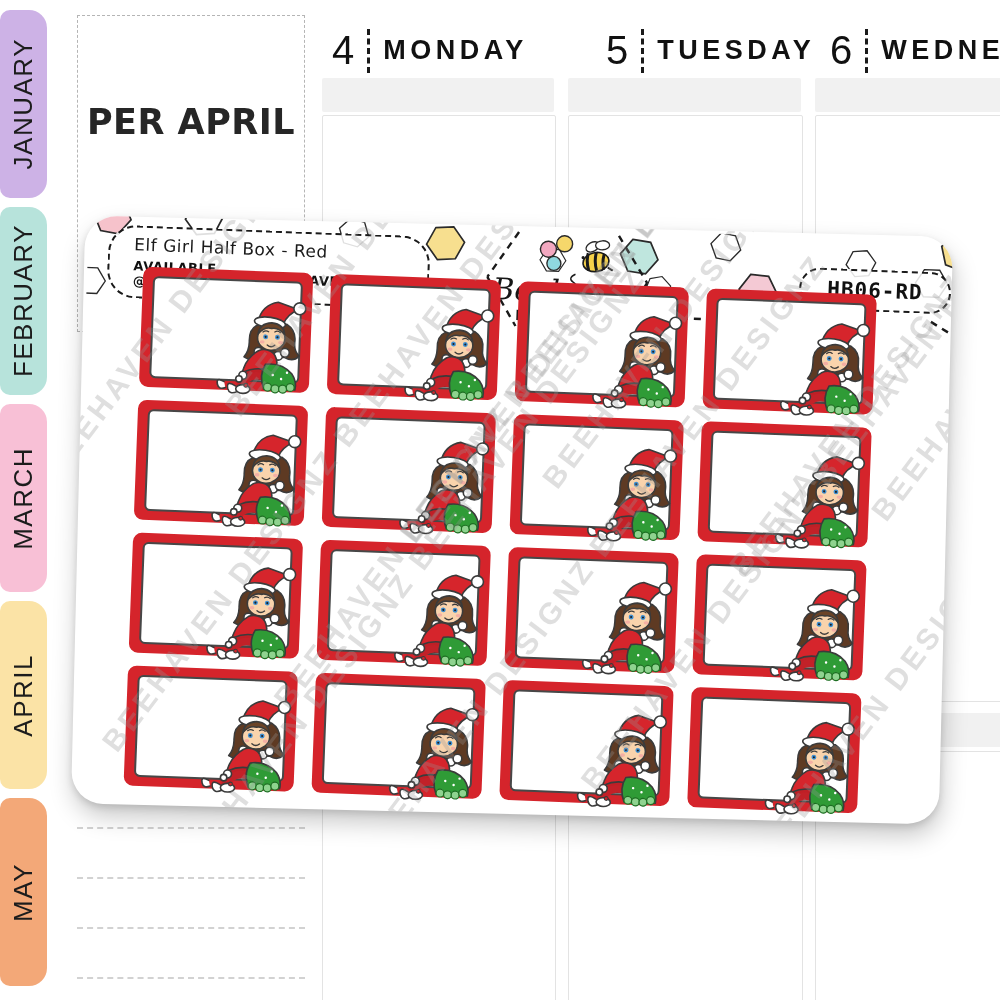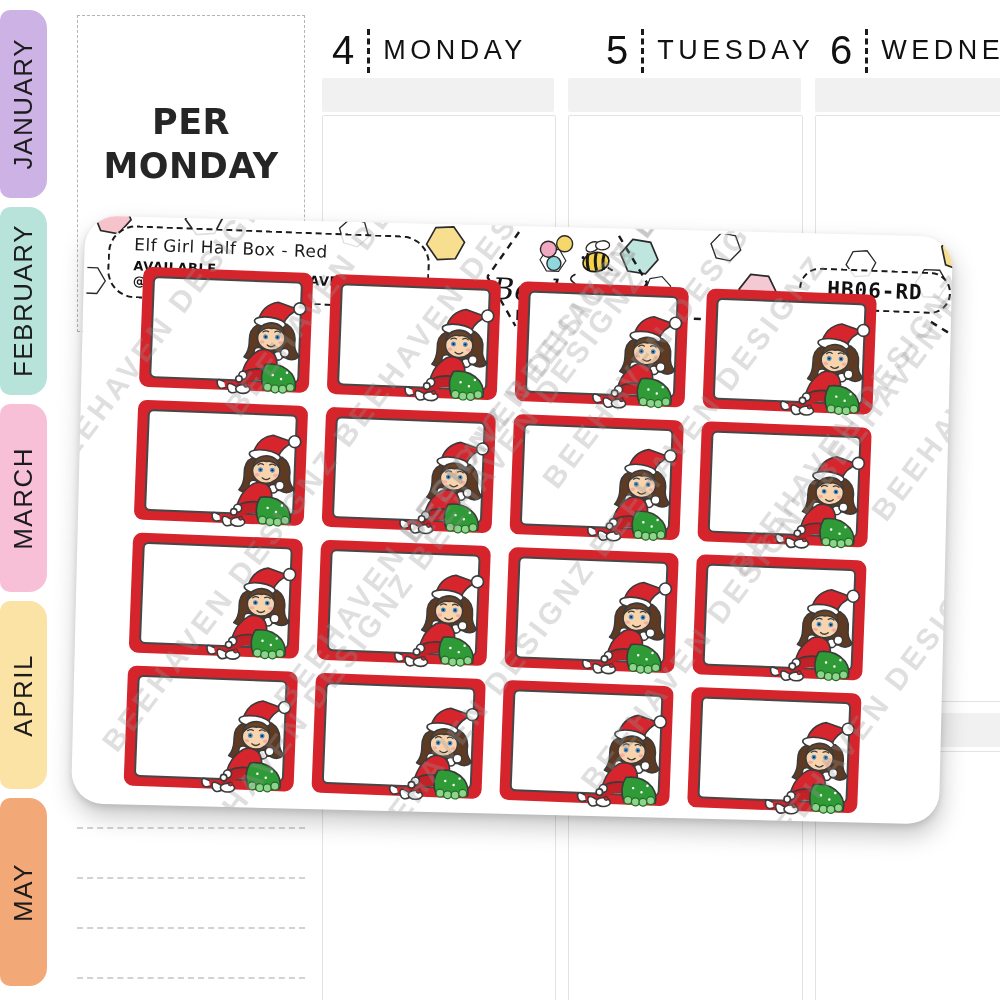--- a/index.html
+++ b/index.html
@@ -13,21 +13,21 @@
        color:#1c1c1c;font-weight:400;}
 
   
   .col-cap{position:absolute;height:34px;background:#f1f1f1;border-radius:2px;}
   .col-box{position:absolute;background:#fff;border:1.5px solid #e3e3e3;border-radius:2px;}
   .dash-line{position:absolute;left:77px;width:228px;border-top:2px dashed #d2d2d2;}
 
   .day-header{position:absolute;top:28px;display:flex;align-items:center;gap:13px;color:#111;}
   .day-num{font-size:40px;font-weight:400;}
   .day-div{height:44px;border-left:3px dashed #1a1a1a;}
-  .day-name{font-size:27px;letter-spacing:4.5px;font-weight:400;}
+  .day-name{font-size:27px;letter-spacing:4.5px;font-weight:700;}
 
   
   .banner{position:absolute;left:77px;top:15px;width:228px;height:317px;background:#fff;
           border:1.5px dashed #b5b5b5;box-sizing:border-box;text-align:center;padding-top:84px;z-index:1;}
   .banner div{font-size:35px;font-weight:bold;color:#262626;letter-spacing:.5px;line-height:44px;
           font-family:"DejaVu Sans",sans-serif;}
 
   
   .sheet{position:absolute;left:78px;top:226px;width:868px;height:588px;background:#fff;
          border-radius:32px;transform:rotate(1.4deg);
@@ -118,21 +118,21 @@
         <span class="day-name">TUESDAY</span>
       </div>
       <div class="day-header" style="left: 830px;">
         <span class="day-num">6</span>
         <span class="day-div"></span>
         <span class="day-name">WEDNESDAY</span>
       </div>
     </div>
 
   <div class="banner">
-    <div>PER MONDAY</div>
+    <div>PER APRIL</div>
   </div>
 
   <div class="sheet">
     <div class="sheet-inner">
 
       <svg class="hexes" width="868" height="120" viewBox="0 0 868 120">
         <g stroke="#2a2a2a" stroke-width="1.7" fill="none">
           <polygon points="10,0 28,0 38,16 28,32 10,32 0,16" transform="translate(4,-10) rotate(8 19 16)" fill="#f6c2cb"></polygon>
           <polygon points="10,0 28,0 38,16 28,32 10,32 0,16" transform="translate(96,-12) rotate(-6 19 16)"></polygon>
           <polygon points="10,0 28,0 38,16 28,32 10,32 0,16" transform="translate(-12,58) scale(.8)"></polygon>

